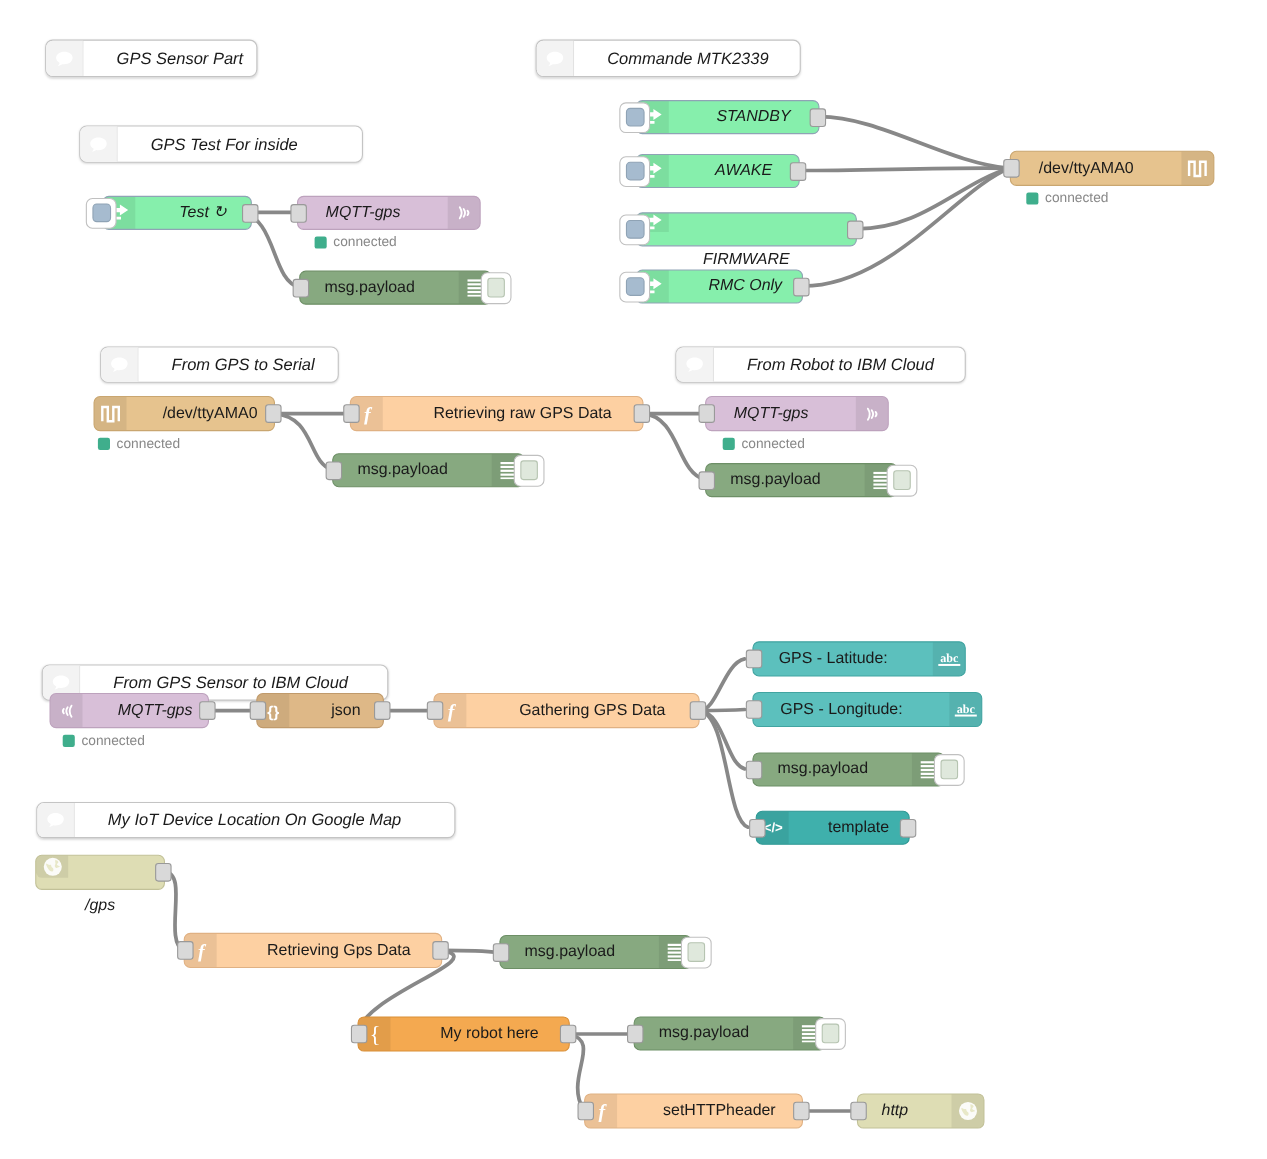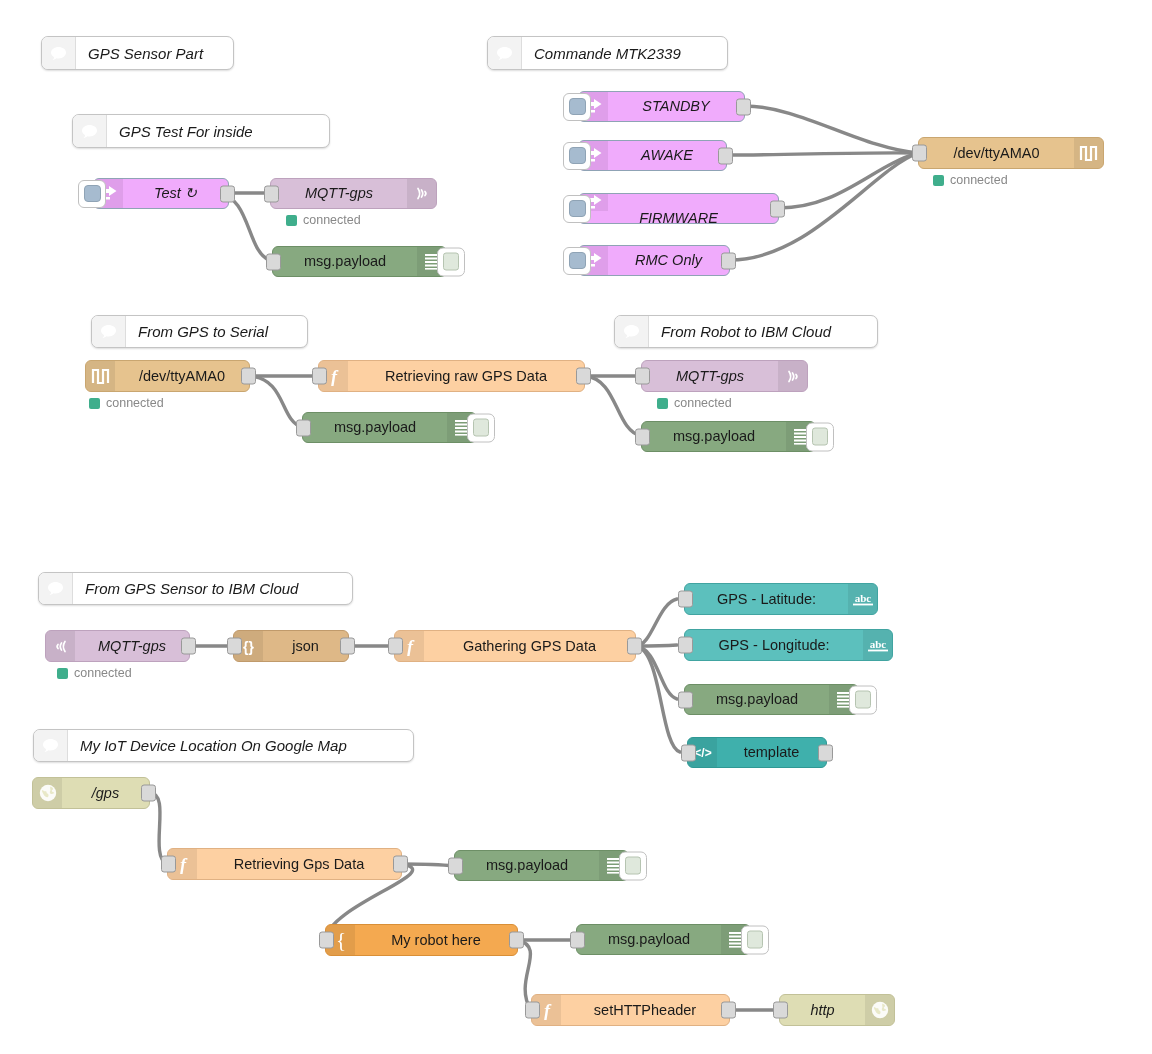--- a/index.html
+++ b/index.html
@@ -37,20 +37,21 @@
   
   .node {
     position: absolute;
     box-sizing: border-box;
     border-radius: 6px;
     border: 1px solid #999999;
     display: flex;
     align-items: stretch;
     z-index: 3;
     overflow: visible;
+    gap: 18px;
   }
   .node .label {
     flex: 1 1 auto;
     display: flex;
     align-items: center;
     justify-content: center;
     padding: 0 9px;
     font-size: 14.5px;
     color: #1a1a1a;
     white-space: nowrap;
@@ -106,21 +107,21 @@
   }
   .comment .label {
     font-style: italic;
     font-size: 15px;
     color: #1a1a1a;
     padding: 0 14px 0 12px;
     justify-content: flex-start;
   }
 
   
-  .inject { background: #f0abfc; border-color: #8fa3b5; }
+  .inject { background: #86efac; border-color: #8fa3b5; }
   .inject .btn {
     position: absolute;
     left: -16px;
     top: 50%;
     transform: translateY(-50%);
     width: 28px;
     height: 28px;
     background: #ffffff;
     border: 1px solid #c0c0c0;
     border-radius: 6px;
@@ -288,21 +289,21 @@
 
   <div class="node comment" style="left:614px; top:315px; width:264px; height:33px;">
     <div class="cbubble">
       <svg width="17" height="15" viewBox="0 0 17 15" aria-hidden="true">
         <path d="M8.5 1C4.4 1 1 3.5 1 6.6c0 1.9 1.3 3.6 3.2 4.6-.2.9-.8 2-1.6 2.8 1.6-.3 3-1 3.9-1.7.6.1 1.3.2 2 .2 4.1 0 7.5-2.5 7.5-5.9S12.6 1 8.5 1z" fill="#ffffff"></path>
       </svg>
     </div>
     <div class="label">From Robot to IBM Cloud</div>
   </div>
 
-  <div class="node comment" style="left:38px; top:572px; width:315px; height:33px;">
+  <div class="node comment" style="left:38px; top:604px; width:315px; height:33px;">
     <div class="cbubble">
       <svg width="17" height="15" viewBox="0 0 17 15" aria-hidden="true">
         <path d="M8.5 1C4.4 1 1 3.5 1 6.6c0 1.9 1.3 3.6 3.2 4.6-.2.9-.8 2-1.6 2.8 1.6-.3 3-1 3.9-1.7.6.1 1.3.2 2 .2 4.1 0 7.5-2.5 7.5-5.9S12.6 1 8.5 1z" fill="#ffffff"></path>
       </svg>
     </div>
     <div class="label">From GPS Sensor to IBM Cloud</div>
   </div>
 
   <div class="node comment" style="left:33px; top:729px; width:381px; height:33px;">
     <div class="cbubble">
@@ -600,21 +601,21 @@
     <div class="port in"></div>
     <div class="icocell leftcell">
       <svg width="24" height="15" viewBox="0 0 24 15" aria-hidden="true">
         <text x="12" y="11.5" font-family="'Liberation Sans',sans-serif" font-size="12" font-weight="bold" fill="#ffffff" text-anchor="middle">&lt;/&gt;</text>
       </svg>
     </div>
     <div class="label">template</div>
     <div class="port out"></div>
   </div>
 
-  <div class="node httpn" style="left:32px; top:777px; width:118px; height:32px;">
+  <div class="node httpn" style="left:32px; top:777px; width:118px; height:32px;flex-direction:column;">
     <div class="icocell leftcell">
       <svg width="20" height="20" viewBox="0 0 20 20" aria-hidden="true">
         <circle cx="10" cy="10" r="8.2" fill="#ffffff" opacity="0.92"></circle>
         <path d="M4 7c1.8.6 2.4 1.6 3.6 1.2 1.4-.4.6 2 1.8 2.4 1.2.4 1.6 2.4.6 3.4-1 1-3.4-.6-4.2-2.2C5 10.2 3.6 8.4 4 7z" fill="#e8e8c8"></path>
         <path d="M12.4 3.6c1 .8 2 .6 2.6 1.8.6 1.2-1.4 1.4-1.2 2.6.2 1.2 2.4.8 2.6 2.2-1.6-.2-2.2 1.2-3.4.8-1.2-.4-1.6-2-.8-3 .8-1-.6-2.8.2-4.4z" fill="#e8e8c8"></path>
       </svg>
     </div>
     <div class="label italic">/gps</div>
     <div class="port out"></div>
   </div>

